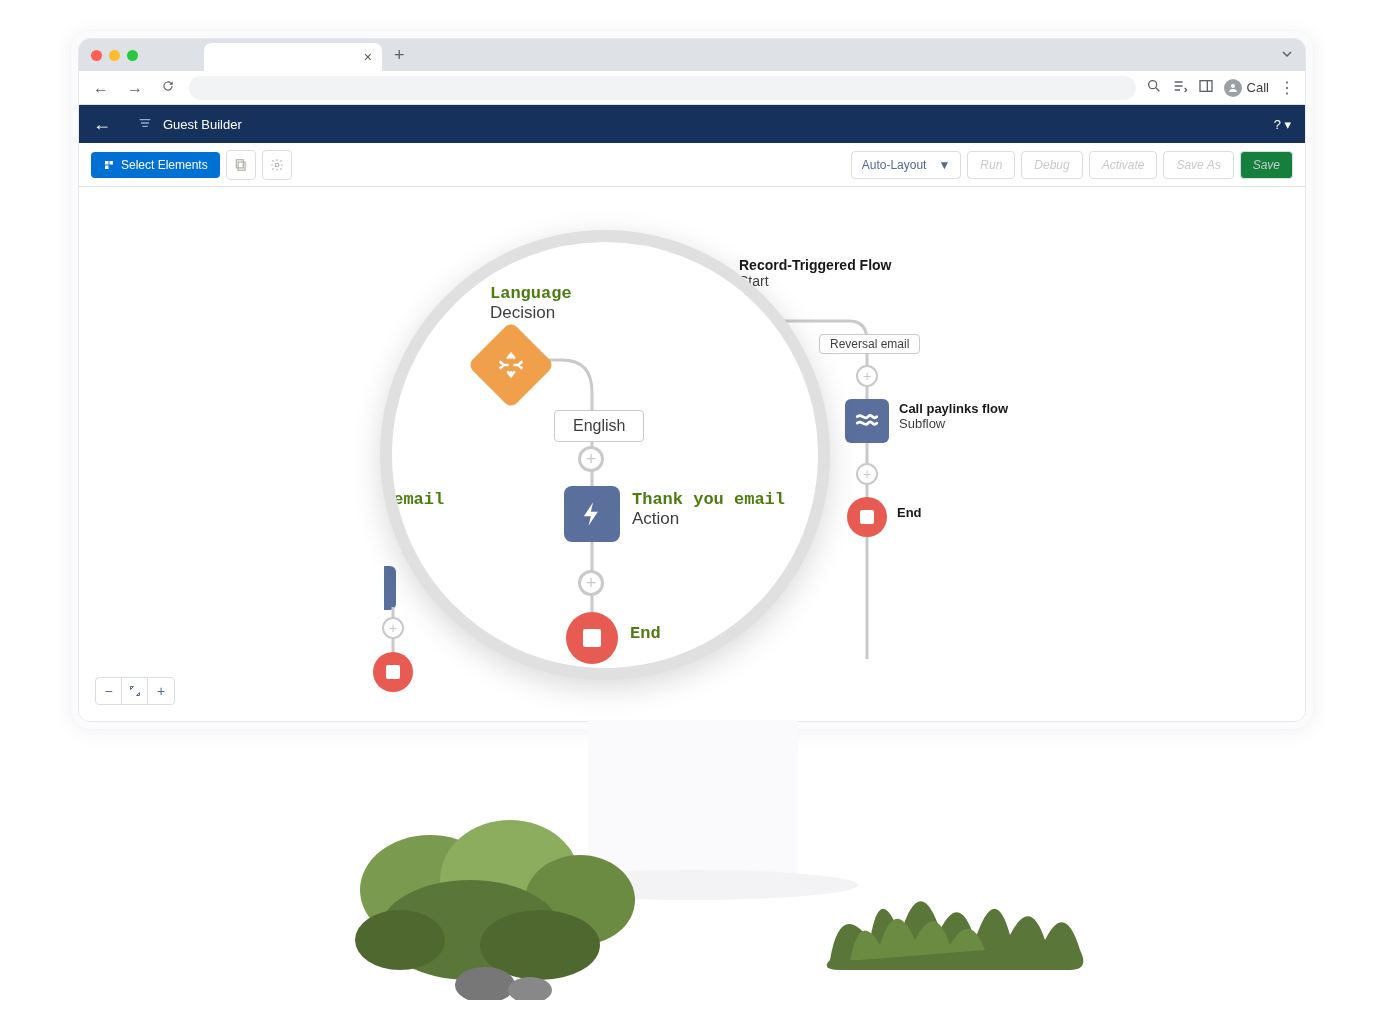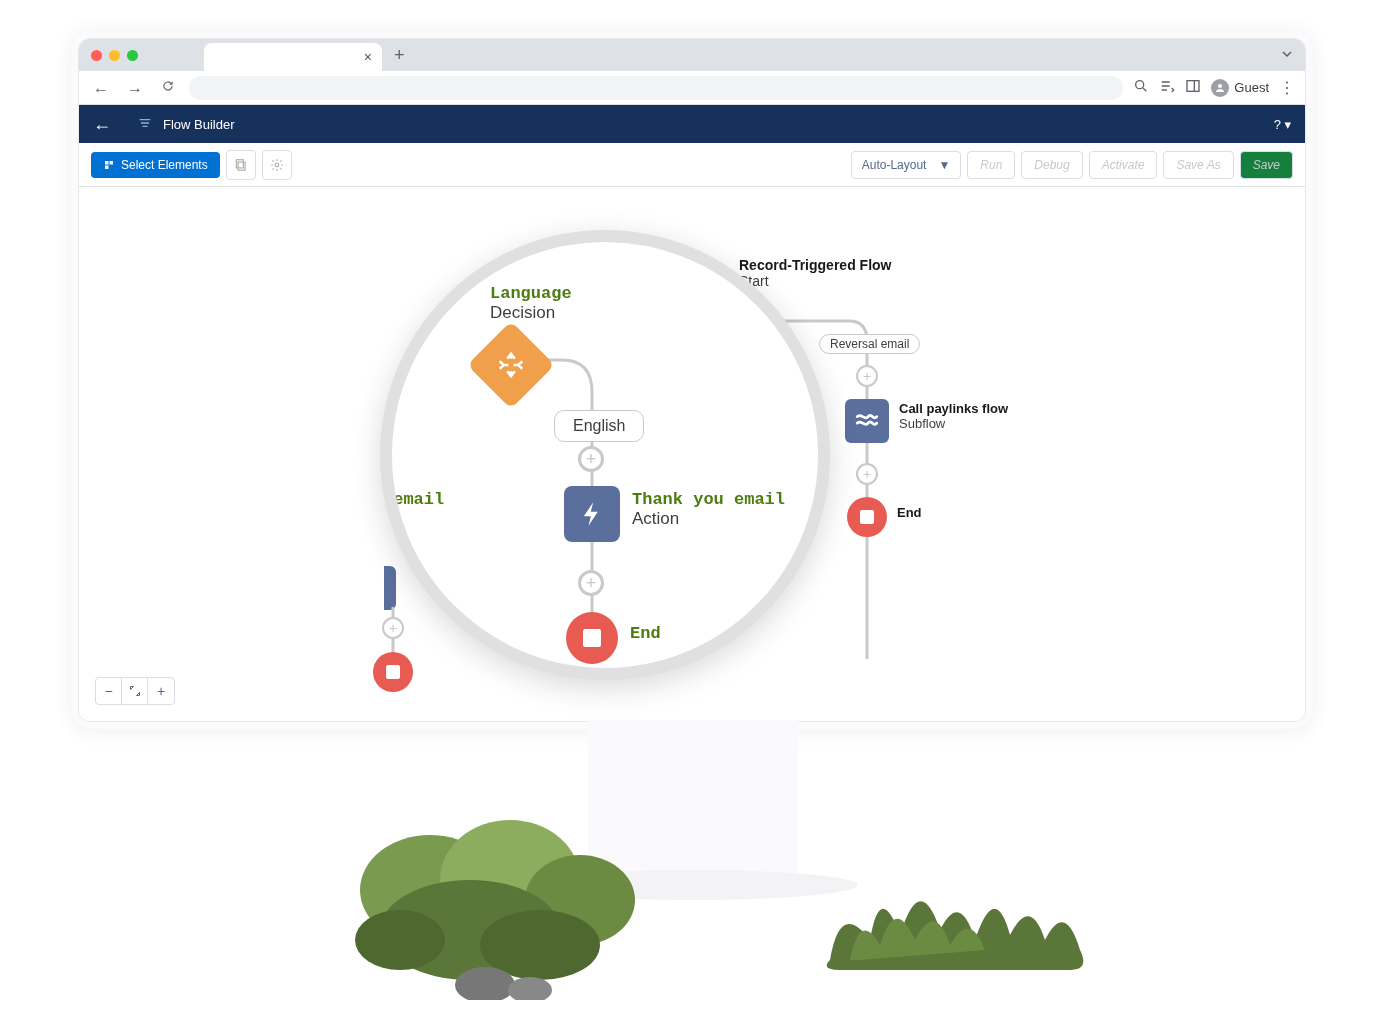--- a/index.html
+++ b/index.html
@@ -198,21 +198,21 @@
 
 .node-title { font-weight:700; font-size:14px; color:#181818; }
 .node-sub { font-size:14px; color:#3e3e3c; }
 .connector { stroke:#c9c9c9; stroke-width:3; fill:none; }
 .plus-circle {
   width:22px; height:22px; border:2px solid #c9c9c9; border-radius:50%;
   background:#fff; display:flex; align-items:center; justify-content:center;
   color:#c9c9c9; font-size:14px; cursor:pointer; position:absolute;
 }
 .pill {
-  background:#fff; border:1px solid #c9c9c9; border-radius:10px;
+  background:#fff; border:1px solid #c9c9c9; border-radius:4px;
   padding:4px 14px; font-size:14px; color:#3e3e3c; position:absolute;
 }
 .end-node {
   width:40px; height:40px; background:#e85b52; border-radius:50%;
   display:flex; align-items:center; justify-content:center; position:absolute;
 }
 .end-node::after {
   content:''; width:14px; height:14px; background:#fff; border-radius:2px;
 }
 .action-node {
@@ -311,33 +311,33 @@
             <line x1="14" y1="4" x2="14" y2="20" stroke="#5f6368" stroke-width="2"></line>
           </svg>
       </span>
       <div class="guest-chip">
         <div class="avatar">
           <svg viewBox="0 0 24 24">
               <circle cx="12" cy="8" r="4"></circle>
               <path d="M4 20c0-4 4-6 8-6s8 2 8 6"></path>
             </svg>
         </div>
-        <span>Guest</span>
+        <span>Call</span>
       </div>
       <span class="menu-dots">⋮</span>
     </div>
 
     <div class="app-header">
       <span class="back-arrow">←</span>
       <span class="flowicon">
         <svg width="16" height="16" viewBox="0 0 24 24">
             <path d="M4 7h16M6 12h12M8 17h8" stroke="#8badd6" stroke-width="2" fill="none"></path>
           </svg>
       </span>
-      <span>Flow Builder</span>
+      <span>Guest Builder</span>
       <span class="help-icon">? ▾</span>
     </div>
 
     <div class="toolbar">
       <button class="select-btn">
         <svg width="12" height="12" viewBox="0 0 24 24">
             <rect x="4" y="4" width="7" height="7" fill="#fff"></rect>
             <rect x="13" y="4" width="7" height="7" fill="#fff"></rect>
             <rect x="4" y="13" width="7" height="7" fill="#fff"></rect>
           </svg>

